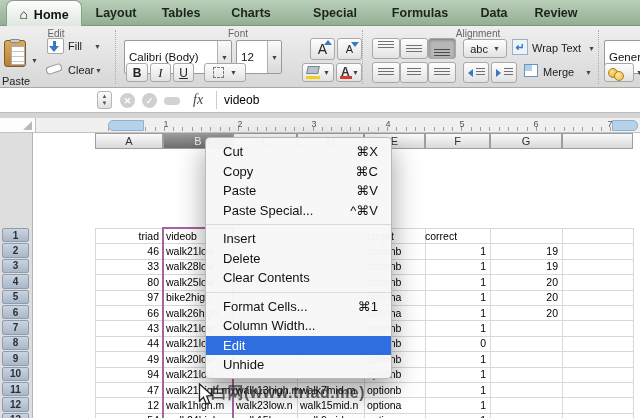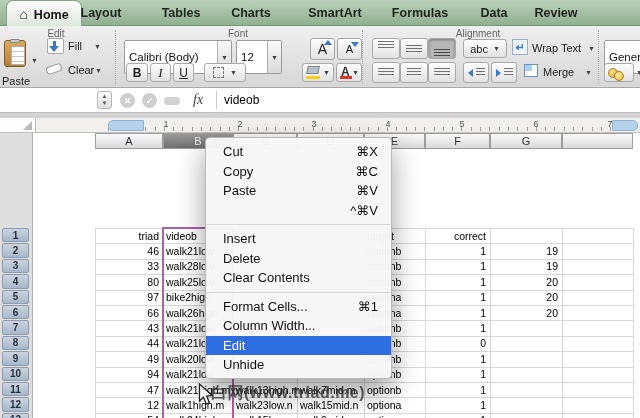--- a/index.html
+++ b/index.html
@@ -86,24 +86,24 @@
   #cursor{position:absolute;left:198px;top:383px;z-index:60;}
   #leftstrip{position:absolute;left:0;top:133px;width:33px;height:285px;background:#dedede;border-right:1px solid #b5b5b5;}
 </style>
 </head>
 <body>
 
 <div id="app">
 
   <div id="tabbar">
       <div class="tab active" style="left:6px;width:76px;"><span class="homeicon">⌂</span><span>Home</span></div>
-      <div class="tab" style="left:73px;width:56px;"><span>Layout</span></div>
+      <div class="tab" style="left:88px;width:56px;"><span>Layout</span></div>
       <div class="tab" style="left:152px;width:58px;"><span>Tables</span></div>
       <div class="tab" style="left:222px;width:58px;"><span>Charts</span></div>
-      <div class="tab" style="left:299px;width:72px;"><span>SmartArt</span></div>
+      <div class="tab" style="left:299px;width:72px;"><span>Special</span></div>
       <div class="tab" style="left:384px;width:72px;"><span>Formulas</span></div>
       <div class="tab" style="left:469px;width:50px;"><span>Data</span></div>
       <div class="tab" style="left:524px;width:64px;"><span>Review</span></div>
     </div>
 
   <div id="ribbon">
     <div class="grplabel" style="left:56px">Edit</div>
     <div class="grplabel" style="left:238px">Font</div>
     <div class="grplabel" style="left:478px">Alignment</div>
     <div class="gsep" style="left:115px"></div>
@@ -272,21 +272,21 @@
       <div class="gline" style="left:95px;top:335.8px;width:538px;height:1px;"></div>
       <div class="gline" style="left:95px;top:351.2px;width:538px;height:1px;"></div>
       <div class="gline" style="left:95px;top:366.6px;width:538px;height:1px;"></div>
       <div class="gline" style="left:95px;top:382.0px;width:538px;height:1px;"></div>
       <div class="gline" style="left:95px;top:397.4px;width:538px;height:1px;"></div>
       <div class="gline" style="left:95px;top:412.8px;width:538px;height:1px;"></div>
       <div class="rowhead" style="top:228.0px;height:14.4px;">1</div>
       <div class="cell" style="left:95px;top:229.5px;width:64px;text-align:right;">triad</div>
       <div class="cell" style="left:166px;top:229.5px;">videob</div>
       <div class="cell" style="left:367px;top:229.5px;">target</div>
-      <div class="cell" style="left:425px;top:229.5px;width:61px;text-align:right;">correct</div>
+      <div class="cell" style="left:425px;top:229.5px;width:61px;">correct</div>
       <div class="rowhead" style="top:243.4px;height:14.4px;">2</div>
       <div class="cell" style="left:95px;top:244.9px;width:64px;text-align:right;">46</div>
       <div class="cell" style="left:166px;top:244.9px;">walk21low</div>
       <div class="cell" style="left:367px;top:244.9px;">optionb</div>
       <div class="cell" style="left:425px;top:244.9px;width:61px;text-align:right;">1</div>
       <div class="cell" style="left:490px;top:244.9px;width:68px;text-align:right;">19</div>
       <div class="rowhead" style="top:258.8px;height:14.4px;">3</div>
       <div class="cell" style="left:95px;top:260.3px;width:64px;text-align:right;">33</div>
       <div class="cell" style="left:166px;top:260.3px;">walk28low</div>
       <div class="cell" style="left:367px;top:260.3px;">optionb</div>
@@ -353,21 +353,21 @@
       <div class="cell" style="left:425px;top:414.3px;width:61px;text-align:right;">1</div>
       <div class="pline" style="left:162px;top:228px;width:2px;height:190px;"></div>
       <div class="pline" style="left:231.5px;top:228px;width:2px;height:190px;"></div>
       <div class="pline" style="left:162px;top:227px;width:71px;height:2px;"></div>
     </div>
 
   <div id="menu">
       <div class="mi"><span>Cut</span><span class="sc">⌘X</span></div>
       <div class="mi"><span>Copy</span><span class="sc">⌘C</span></div>
       <div class="mi"><span>Paste</span><span class="sc">⌘V</span></div>
-      <div class="mi"><span class="sc">^⌘V</span></div>
+      <div class="mi"><span>Paste Special...</span><span class="sc">^⌘V</span></div>
       <div class="msep"></div>
       <div class="mi"><span>Insert</span></div>
       <div class="mi"><span>Delete</span></div>
       <div class="mi"><span>Clear Contents</span></div>
       <div class="msep"></div>
       <div class="mi"><span>Format Cells...</span><span class="sc">⌘1</span></div>
       <div class="mi"><span>Column Width...</span></div>
       <div class="mi hl"><span>Edit</span></div>
       <div class="mi"><span>Unhide</span></div>
     </div>

